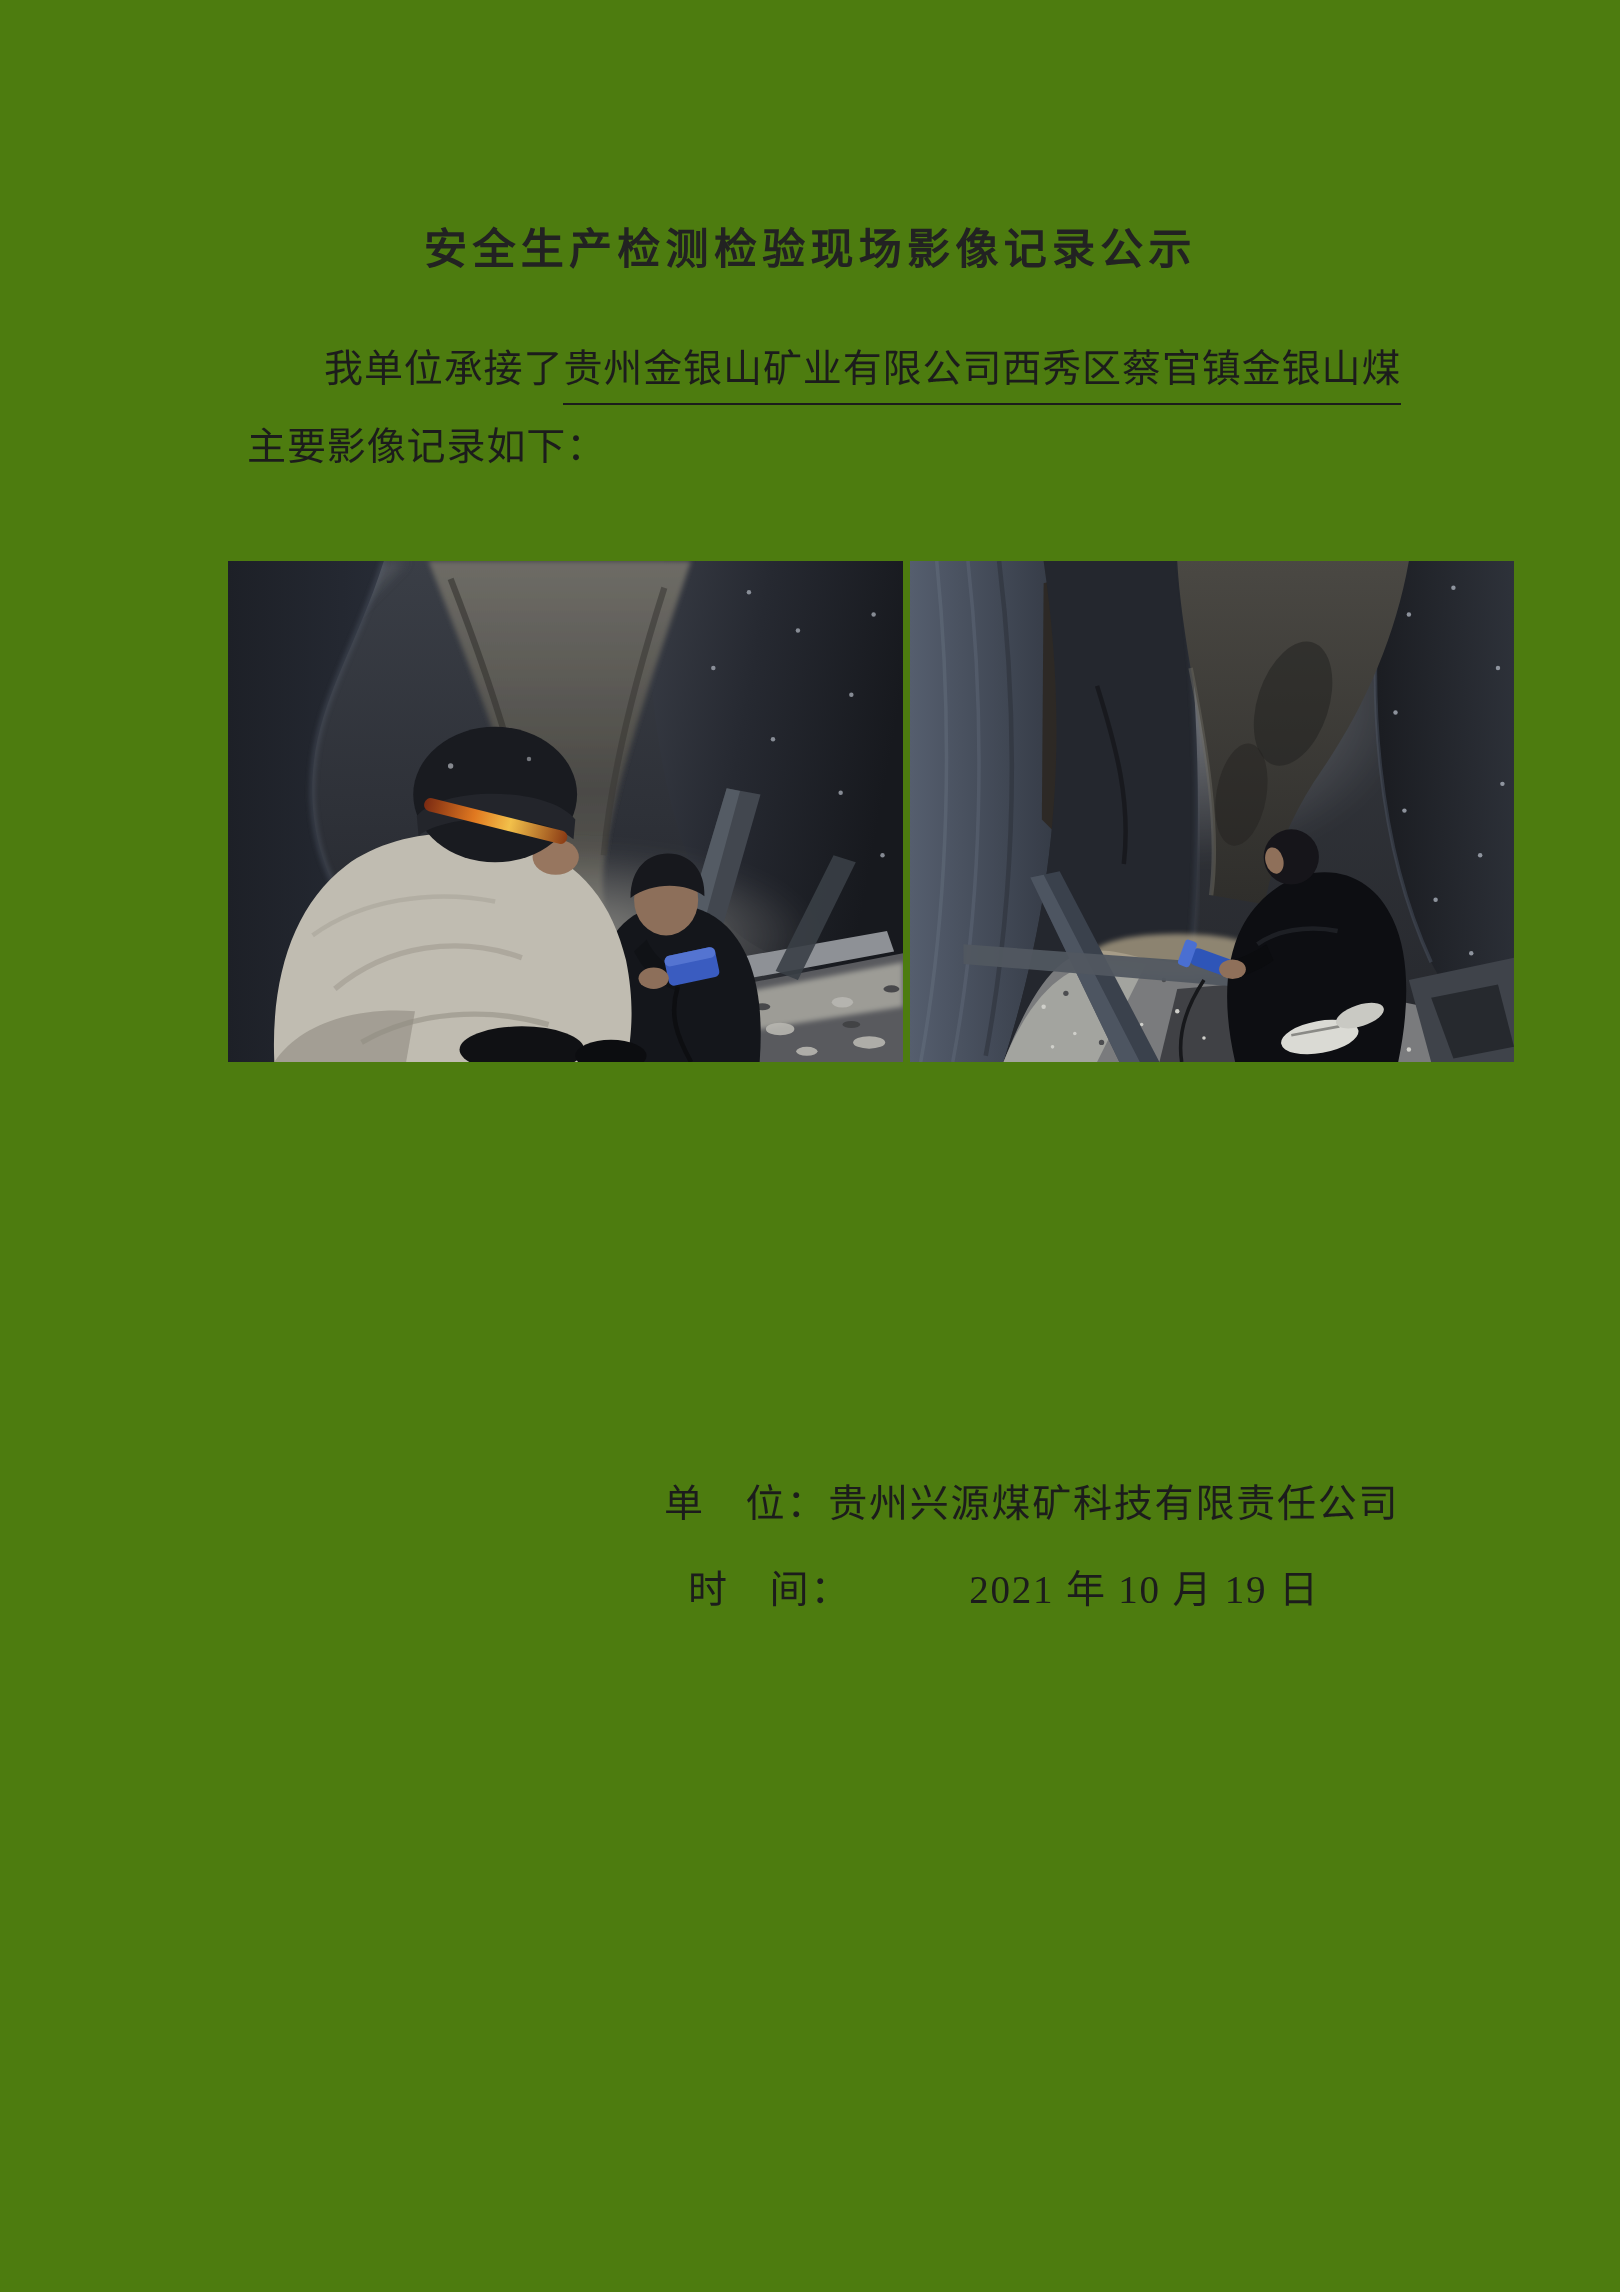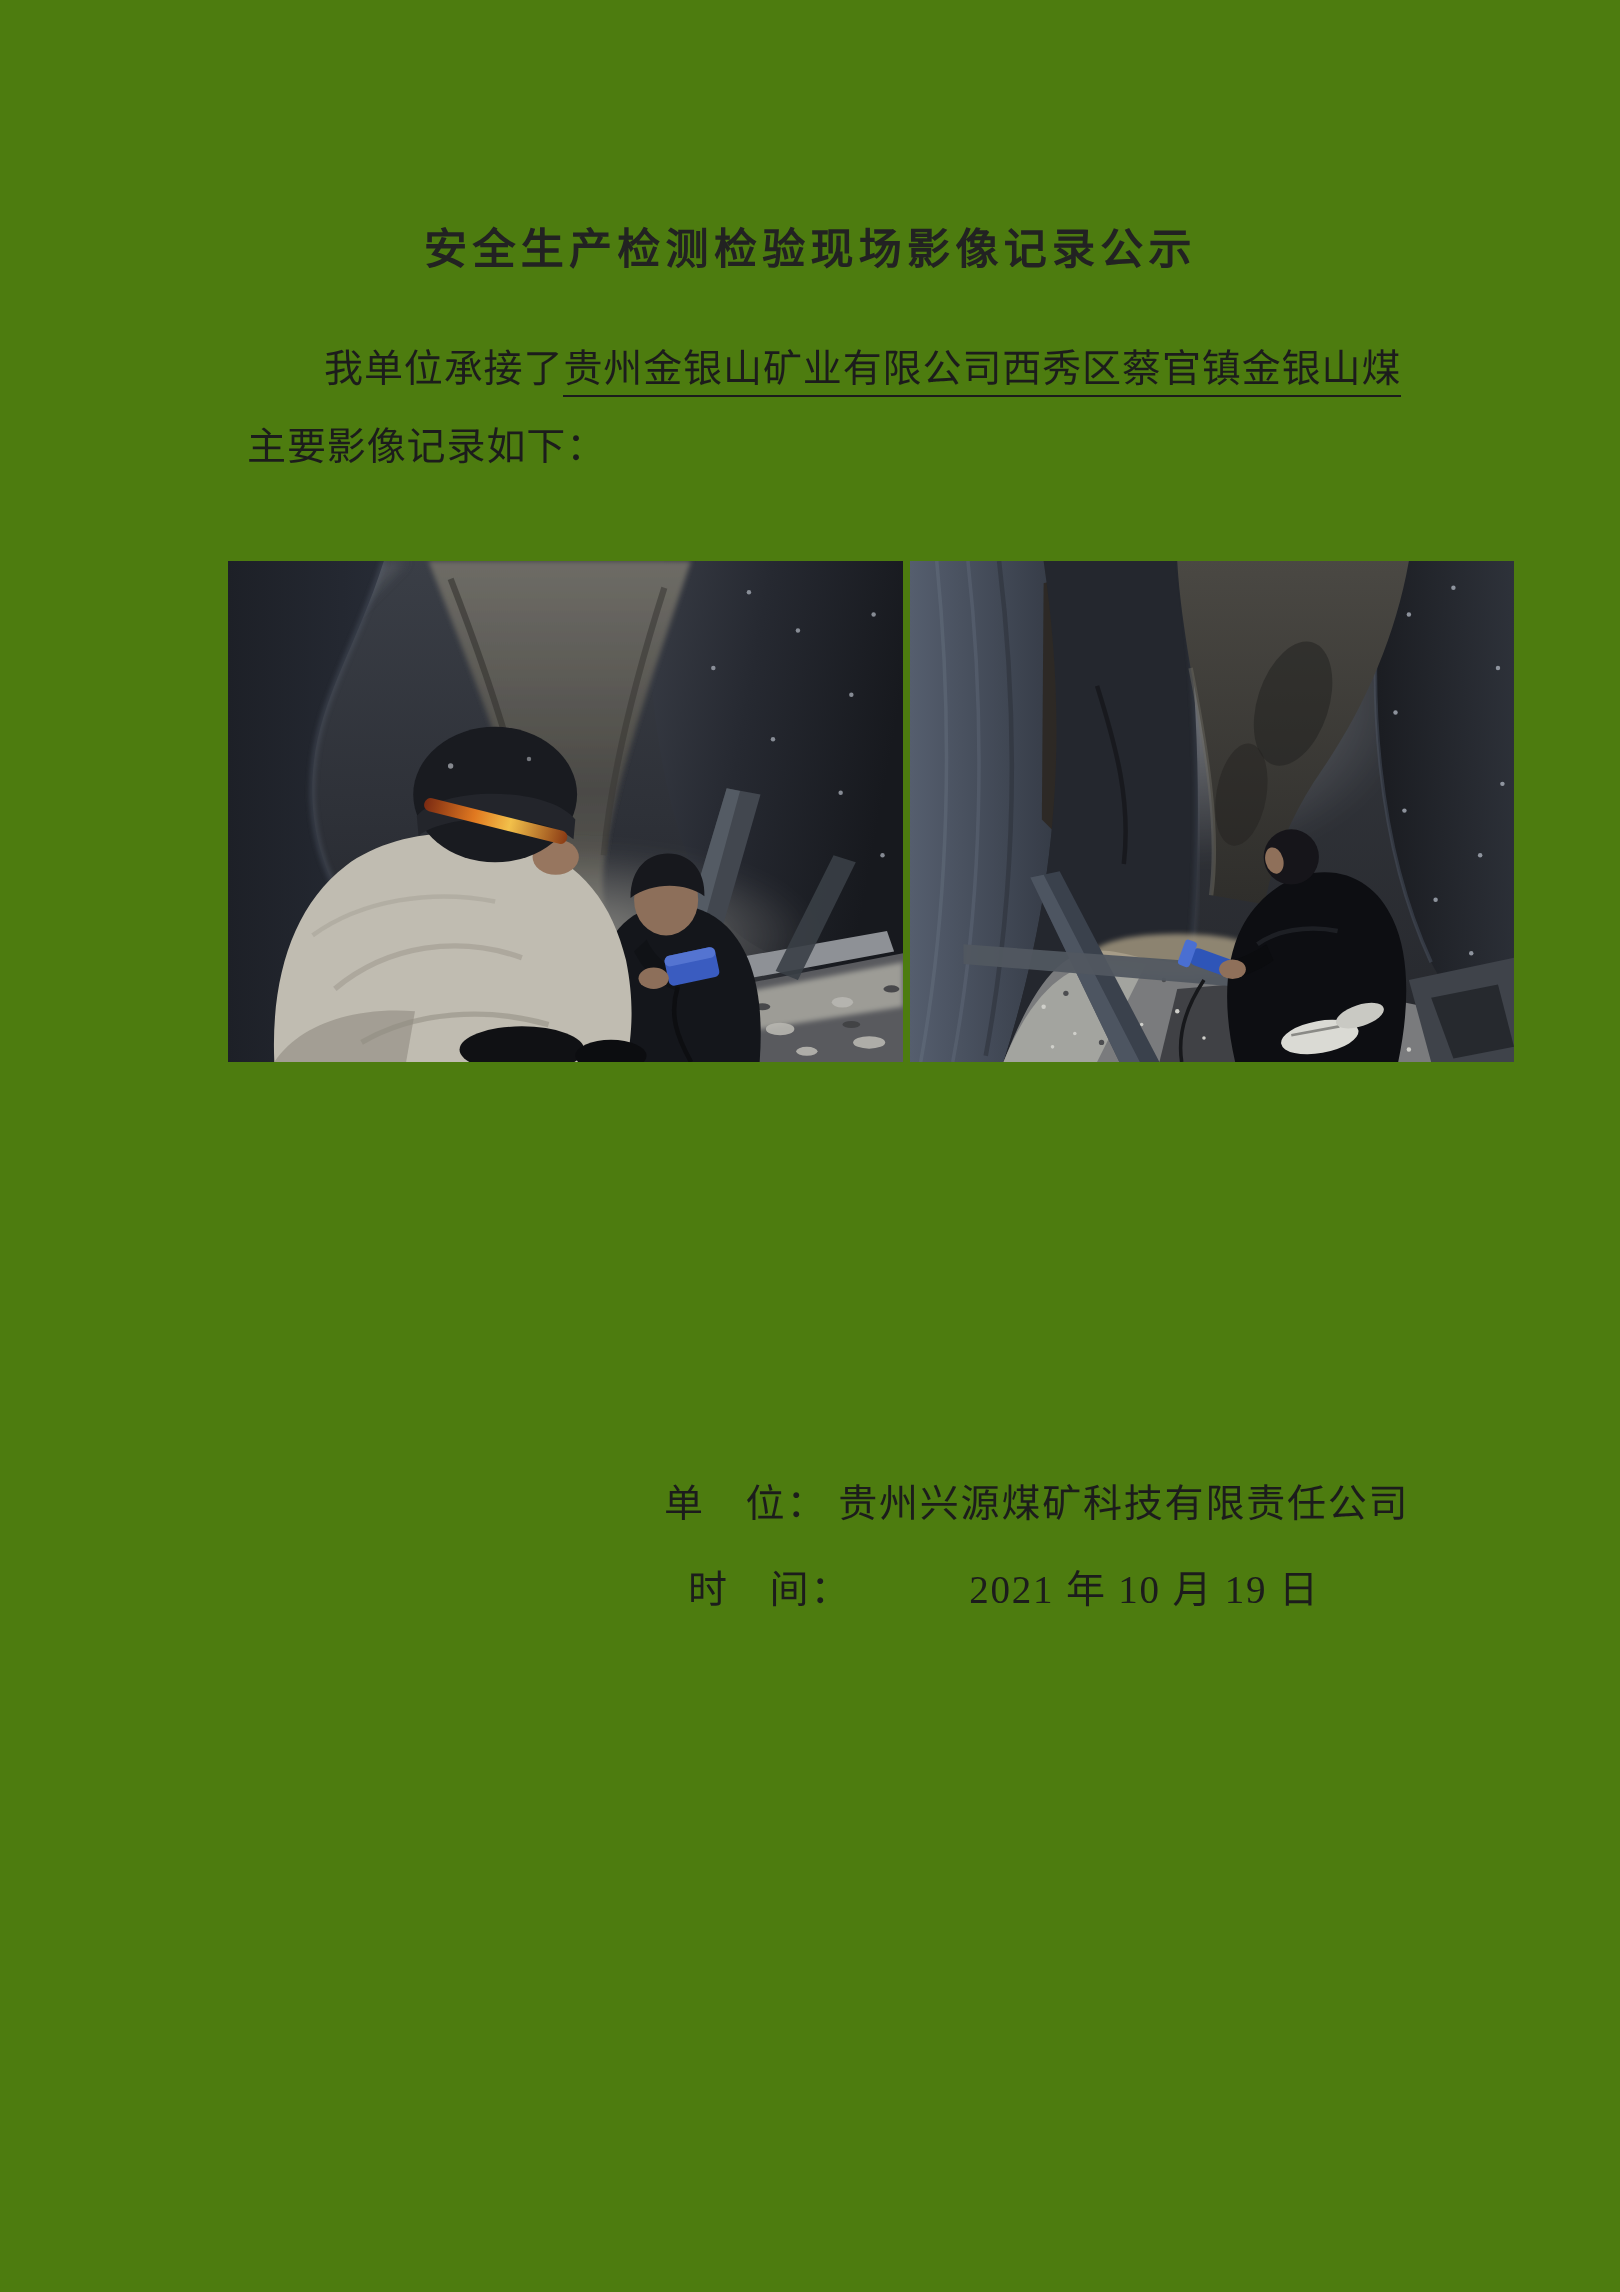--- a/index.html
+++ b/index.html
@@ -18,36 +18,36 @@
     font-family:"Liberation Sans","DejaVu Sans",sans-serif;
     font-size:43px;font-weight:700;letter-spacing:5.3px;color:#222;
     white-space:nowrap;
   }
   .body-text{
     position:absolute;left:247px;top:330px;width:1150px;
     font-size:39px;line-height:78px;letter-spacing:0.9px;
   }
   .body-line{white-space:nowrap;}
   .indent{text-indent:77px;}
-  .u{border-bottom:2.7px solid #1c1c1c;padding-bottom:5px;}
+  .u{border-bottom:2.7px solid #1c1c1c;padding-bottom:13px;}
   .photos{
     position:absolute;left:228px;top:561px;
     display:flex;gap:7.1px;
   }
   .photo{overflow:hidden;background:#25272c;}
   .photo-left{width:675px;height:501px;}
   .photo-right{width:604px;height:501px;}
   .photo svg{display:block;width:100%;height:100%;}
   .sig{
     position:absolute;font-size:39px;letter-spacing:1.8px;
     line-height:46px;white-space:nowrap;color:#1c1c1c;
   }
   .sig-unit{left:664px;top:1481px;}
   .sig-time{left:688px;top:1567px;}
-  .sig-value{margin-left:11px;}
+  .sig-value{margin-left:1px;}
   .sig-value-time{margin-left:118px;}
 </style>
 </head>
 <body>
 
 <div class="page">
 
   <h1 class="title">安全生产检测检验现场影像记录公示</h1>
 
   <div class="body-text">

